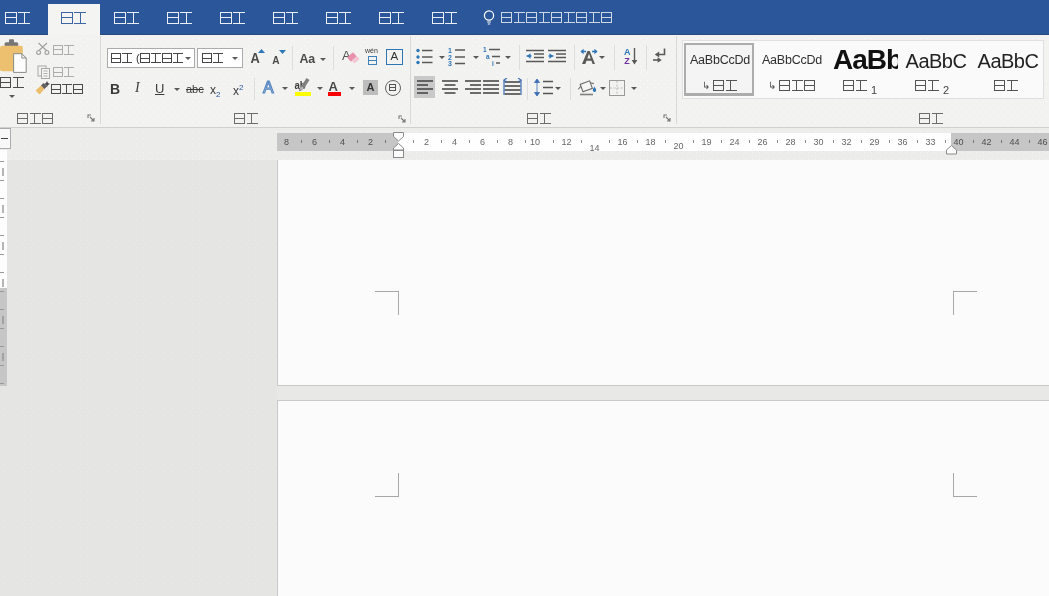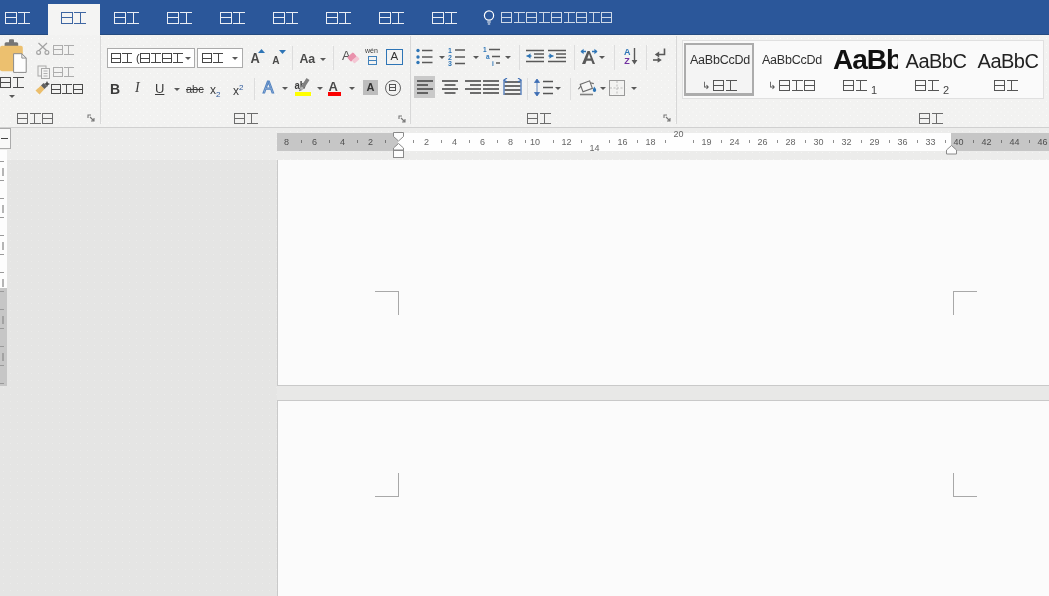--- a/index.html
+++ b/index.html
@@ -316,21 +316,21 @@
     <div class="a num" style="left: 286.5px; top: 138px; color: rgb(78, 78, 78);">8</div>
     <div class="a num" style="left: 426.5px; top: 138px; color: rgb(102, 102, 102);">2</div>
     <div class="a num" style="left: 454.5px; top: 138px; color: rgb(102, 102, 102);">4</div>
     <div class="a num" style="left: 482.5px; top: 138px; color: rgb(102, 102, 102);">6</div>
     <div class="a num" style="left: 510.5px; top: 138px; color: rgb(102, 102, 102);">8</div>
     <div class="a num" style="left: 535px; top: 138px; color: rgb(102, 102, 102);">10</div>
     <div class="a num" style="left: 566.5px; top: 138px; color: rgb(102, 102, 102);">12</div>
     <div class="a num" style="left: 594.5px; top: 144px; color: rgb(102, 102, 102);">14</div>
     <div class="a num" style="left: 622.5px; top: 138px; color: rgb(102, 102, 102);">16</div>
     <div class="a num" style="left: 650.5px; top: 138px; color: rgb(102, 102, 102);">18</div>
-    <div class="a num" style="left: 678.5px; top: 130px; color: rgb(102, 102, 102);">20</div>
+    <div class="a num" style="left: 678.5px; top: 142px; color: rgb(102, 102, 102);">20</div>
     <div class="a num" style="left: 706.5px; top: 138px; color: rgb(102, 102, 102);">19</div>
     <div class="a num" style="left: 734.5px; top: 138px; color: rgb(102, 102, 102);">24</div>
     <div class="a num" style="left: 762.5px; top: 138px; color: rgb(102, 102, 102);">26</div>
     <div class="a num" style="left: 790.5px; top: 138px; color: rgb(102, 102, 102);">28</div>
     <div class="a num" style="left: 818.5px; top: 138px; color: rgb(102, 102, 102);">30</div>
     <div class="a num" style="left: 846.5px; top: 138px; color: rgb(102, 102, 102);">32</div>
     <div class="a num" style="left: 874.5px; top: 138px; color: rgb(102, 102, 102);">29</div>
     <div class="a num" style="left: 902.5px; top: 138px; color: rgb(102, 102, 102);">36</div>
     <div class="a num" style="left: 930.5px; top: 138px; color: rgb(102, 102, 102);">33</div>
     <div class="a num" style="left: 958.5px; top: 138px; color: rgb(78, 78, 78);">40</div>

